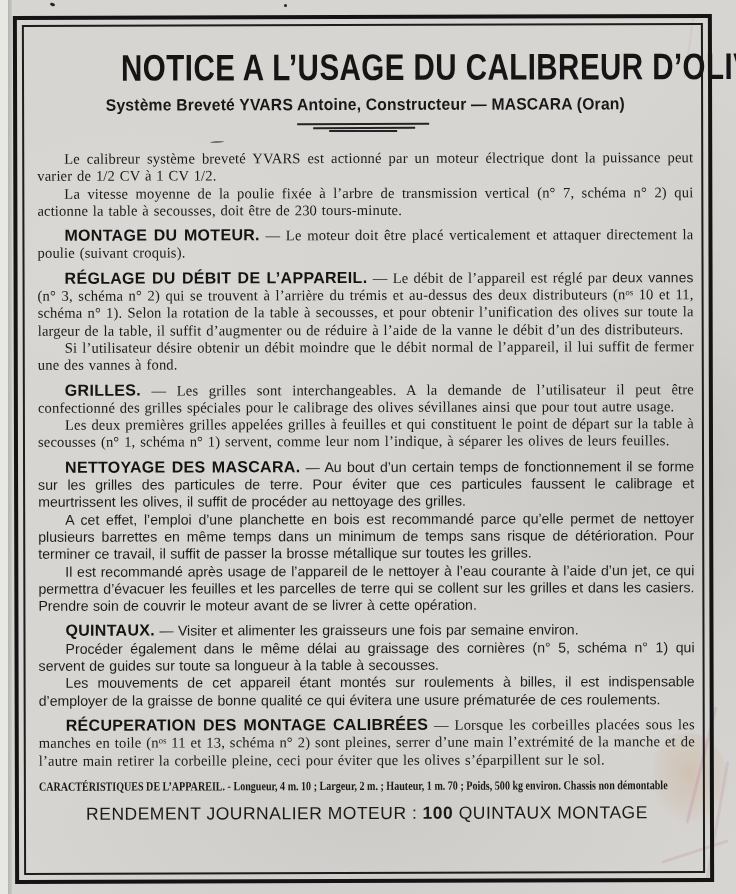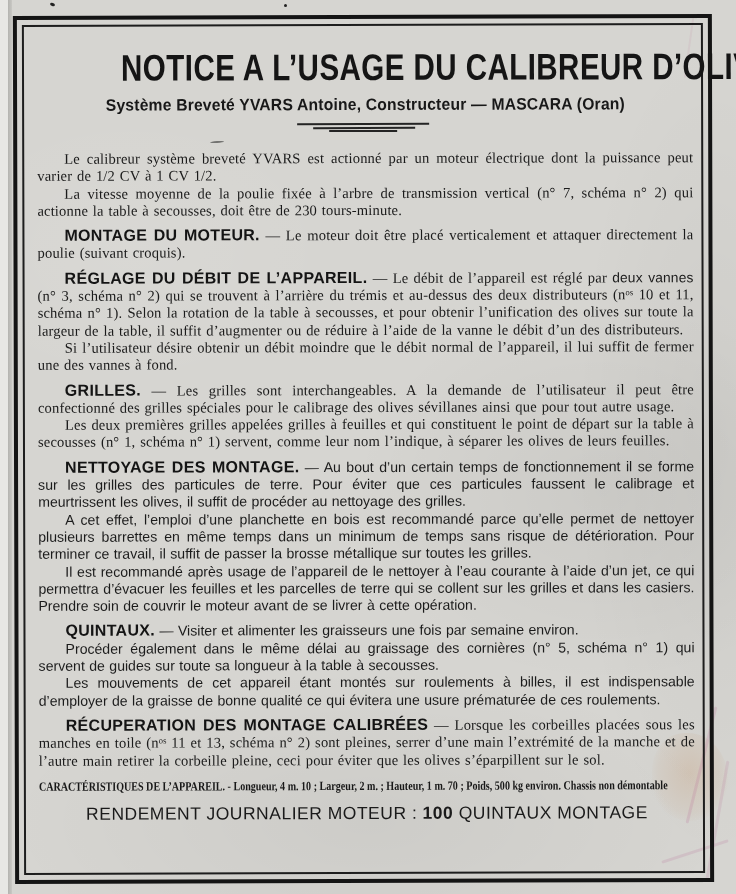--- a/index.html
+++ b/index.html
@@ -110,21 +110,21 @@
         <p class="serif gap"><span class="shead">MONTAGE DU MOTEUR.</span><span> — Le moteur doit être placé verticalement et attaquer directement la poulie (suivant croquis).</span></p>
 
         <p class="serif gap"><span class="shead">RÉGLAGE DU DÉBIT DE L’APPAREIL.</span><span> — Le débit de l’appareil est réglé par </span><span class="bold-term">deux vannes</span><span> (n° 3, schéma n° 2) qui se trouvent à l’arrière du trémis et au-dessus des deux distributeurs (nᵒˢ 10 et 11, schéma n° 1). Selon la rotation de la table à secousses, et pour obtenir l’unification des olives sur toute la largeur de la table, il suffit d’augmenter ou de réduire à l’aide de la vanne le débit d’un des distributeurs.</span></p>
 
         <p class="serif"><span>Si l’utilisateur désire obtenir un débit moindre que le débit normal de l’appareil, il lui suffit de fermer une des vannes à fond.</span></p>
 
         <p class="serif gap"><span class="shead">GRILLES.</span><span> — Les grilles sont interchangeables. A la demande de l’utilisateur il peut être confectionné des grilles spéciales pour le calibrage des olives sévillanes ainsi que pour tout autre usage.</span></p>
 
         <p class="serif"><span>Les deux premières grilles appelées grilles à feuilles et qui constituent le point de départ sur la table à secousses (n° 1, schéma n° 1) servent, comme leur nom l’indique, à séparer les olives de leurs feuilles.</span></p>
 
-        <p class="sans gap"><span class="shead">NETTOYAGE DES MONTAGE.</span><span> — Au bout d’un certain temps de fonctionnement il se forme sur les grilles des particules de terre. Pour éviter que ces particules faussent le calibrage et meurtrissent les olives, il suffit de procéder au nettoyage des grilles.</span></p>
+        <p class="sans gap"><span class="shead">NETTOYAGE DES MASCARA.</span><span> — Au bout d’un certain temps de fonctionnement il se forme sur les grilles des particules de terre. Pour éviter que ces particules faussent le calibrage et meurtrissent les olives, il suffit de procéder au nettoyage des grilles.</span></p>
 
         <p class="sans"><span>A cet effet, l’emploi d’une planchette en bois est recommandé parce qu’elle permet de nettoyer plusieurs barrettes en même temps dans un minimum de temps sans risque de détérioration. Pour terminer ce travail, il suffit de passer la brosse métallique sur toutes les grilles.</span></p>
 
         <p class="sans"><span>Il est recommandé après usage de l’appareil de le nettoyer à l’eau courante à l’aide d’un jet, ce qui permettra d’évacuer les feuilles et les parcelles de terre qui se collent sur les grilles et dans les casiers. Prendre soin de couvrir le moteur avant de se livrer à cette opération.</span></p>
 
         <p class="sans gap"><span class="shead">QUINTAUX.</span><span> — Visiter et alimenter les graisseurs une fois par semaine environ.</span></p>
 
         <p class="sans"><span>Procéder également dans le même délai au graissage des cornières (n° 5, schéma n° 1) qui servent de guides sur toute sa longueur à la table à secousses.</span></p>
 
         <p class="sans"><span>Les mouvements de cet appareil étant montés sur roulements à billes, il est indispensable d’employer de la graisse de bonne qualité ce qui évitera une usure prématurée de ces roulements.</span></p>

